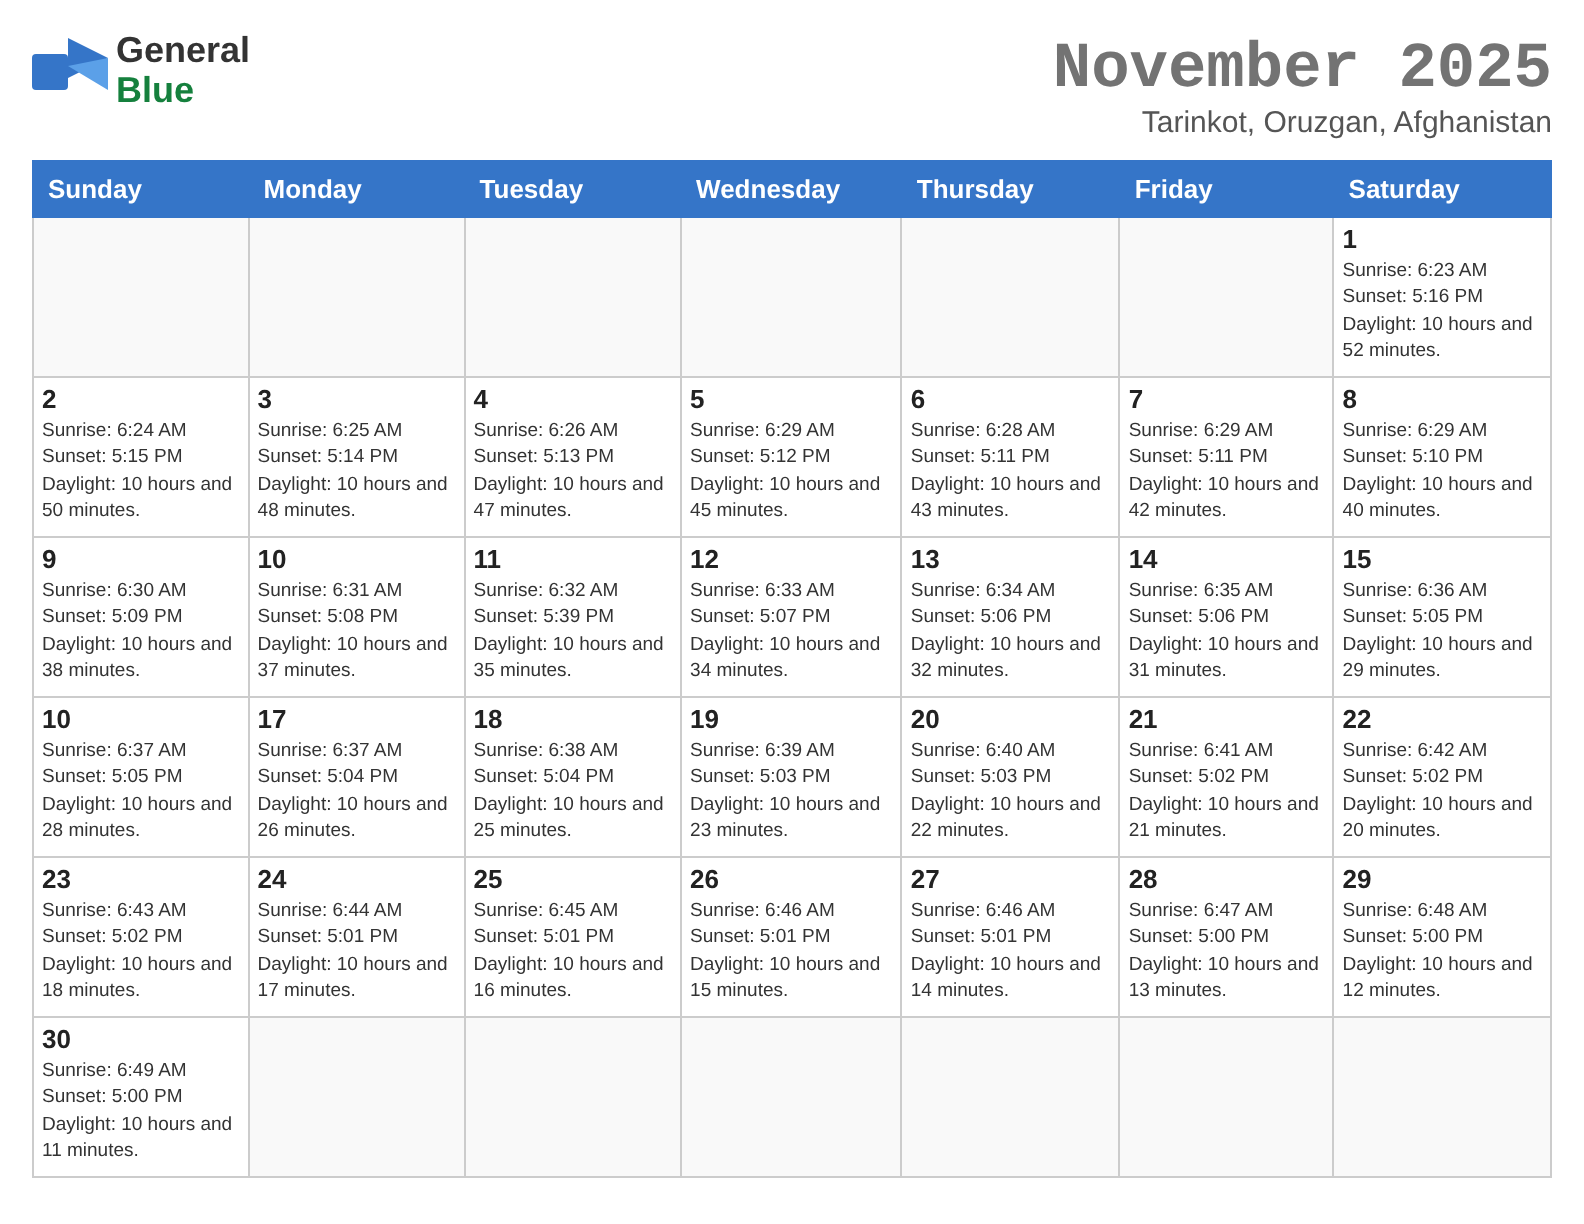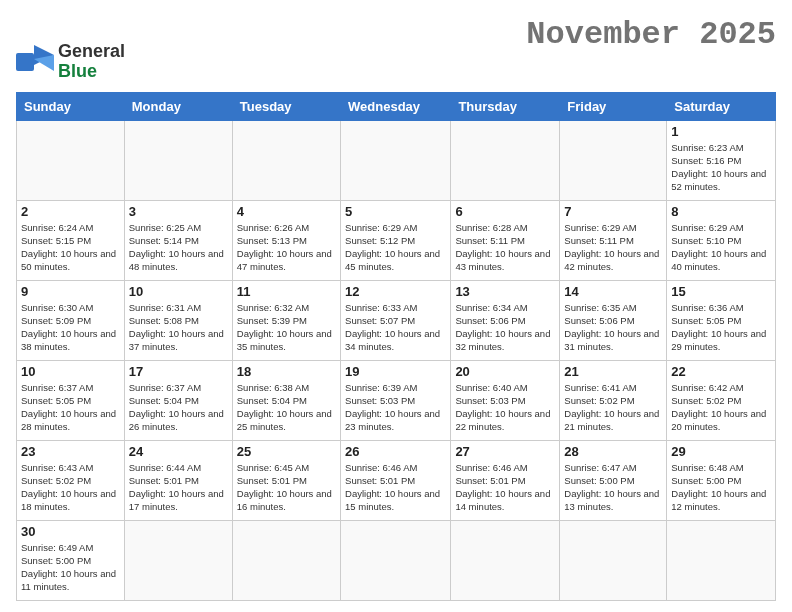--- a/index.html
+++ b/index.html
@@ -13,21 +13,20 @@
     .header-area {
       display: flex;
       justify-content: space-between;
       align-items: flex-start;
       margin-bottom: 10px;
     }
     .logo {
       display: flex;
       align-items: center;
       gap: 4px;
-      margin-top: 26px;
     }
     .logo-text {
       font-size: 18px;
       font-weight: normal;
       color: #333;
       line-height: 1.1;
     }
     .logo-text span {
       font-weight: bold;
     }
@@ -100,20 +99,21 @@
       <polygon points="18,0 38,10 18,20" fill="#3575c8"></polygon>
       <polygon points="18,14 38,10 38,26" fill="#5ba0e8"></polygon>
     </svg>
     <div class="logo-text">
       <div><span>General</span></div>
       <div style="color:#15803d; font-weight:bold;">Blue</div>
     </div>
   </div>
   <div class="title-area">
     <div class="month-year">November 2025</div>
+    <div class="location">Tarinkot, Oruzgan, Afghanistan</div>
   </div>
 </div>
 
 <table class="calendar">
   <thead>
     <tr>
     <th>Sunday</th>
         <th>Monday</th>
         <th>Tuesday</th>
         <th>Wednesday</th>

